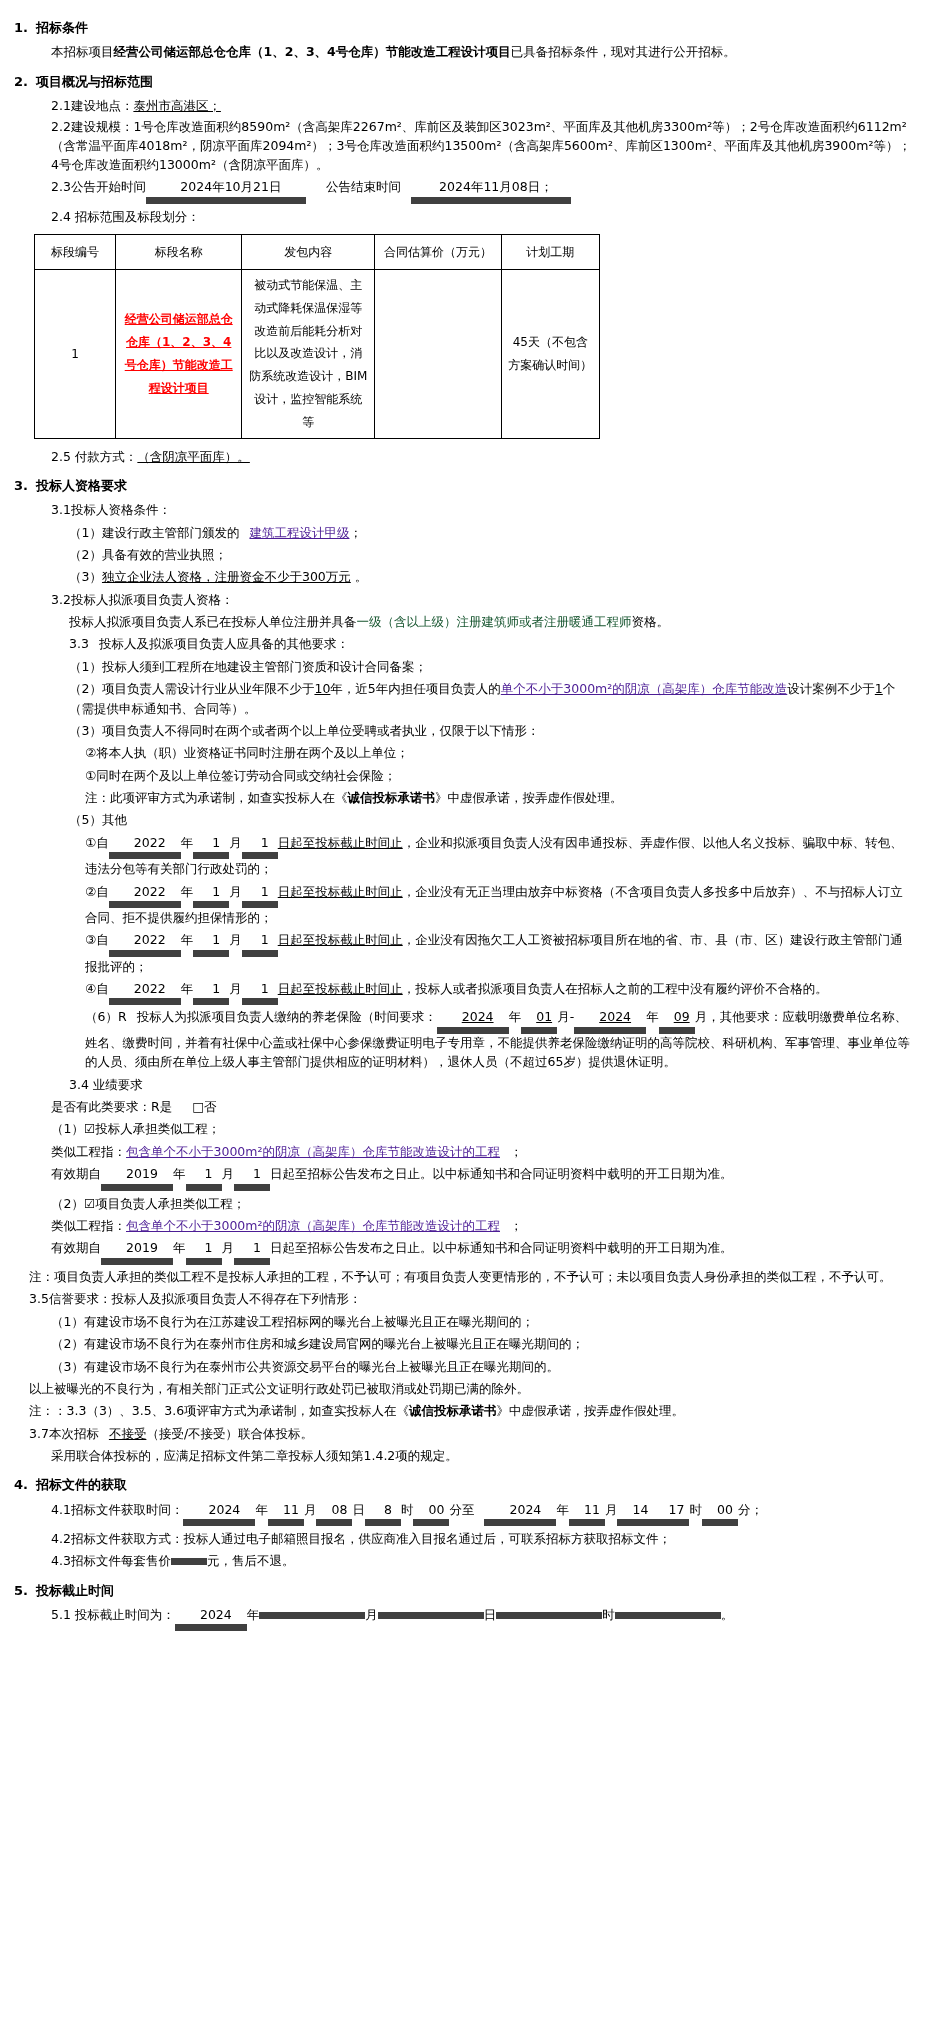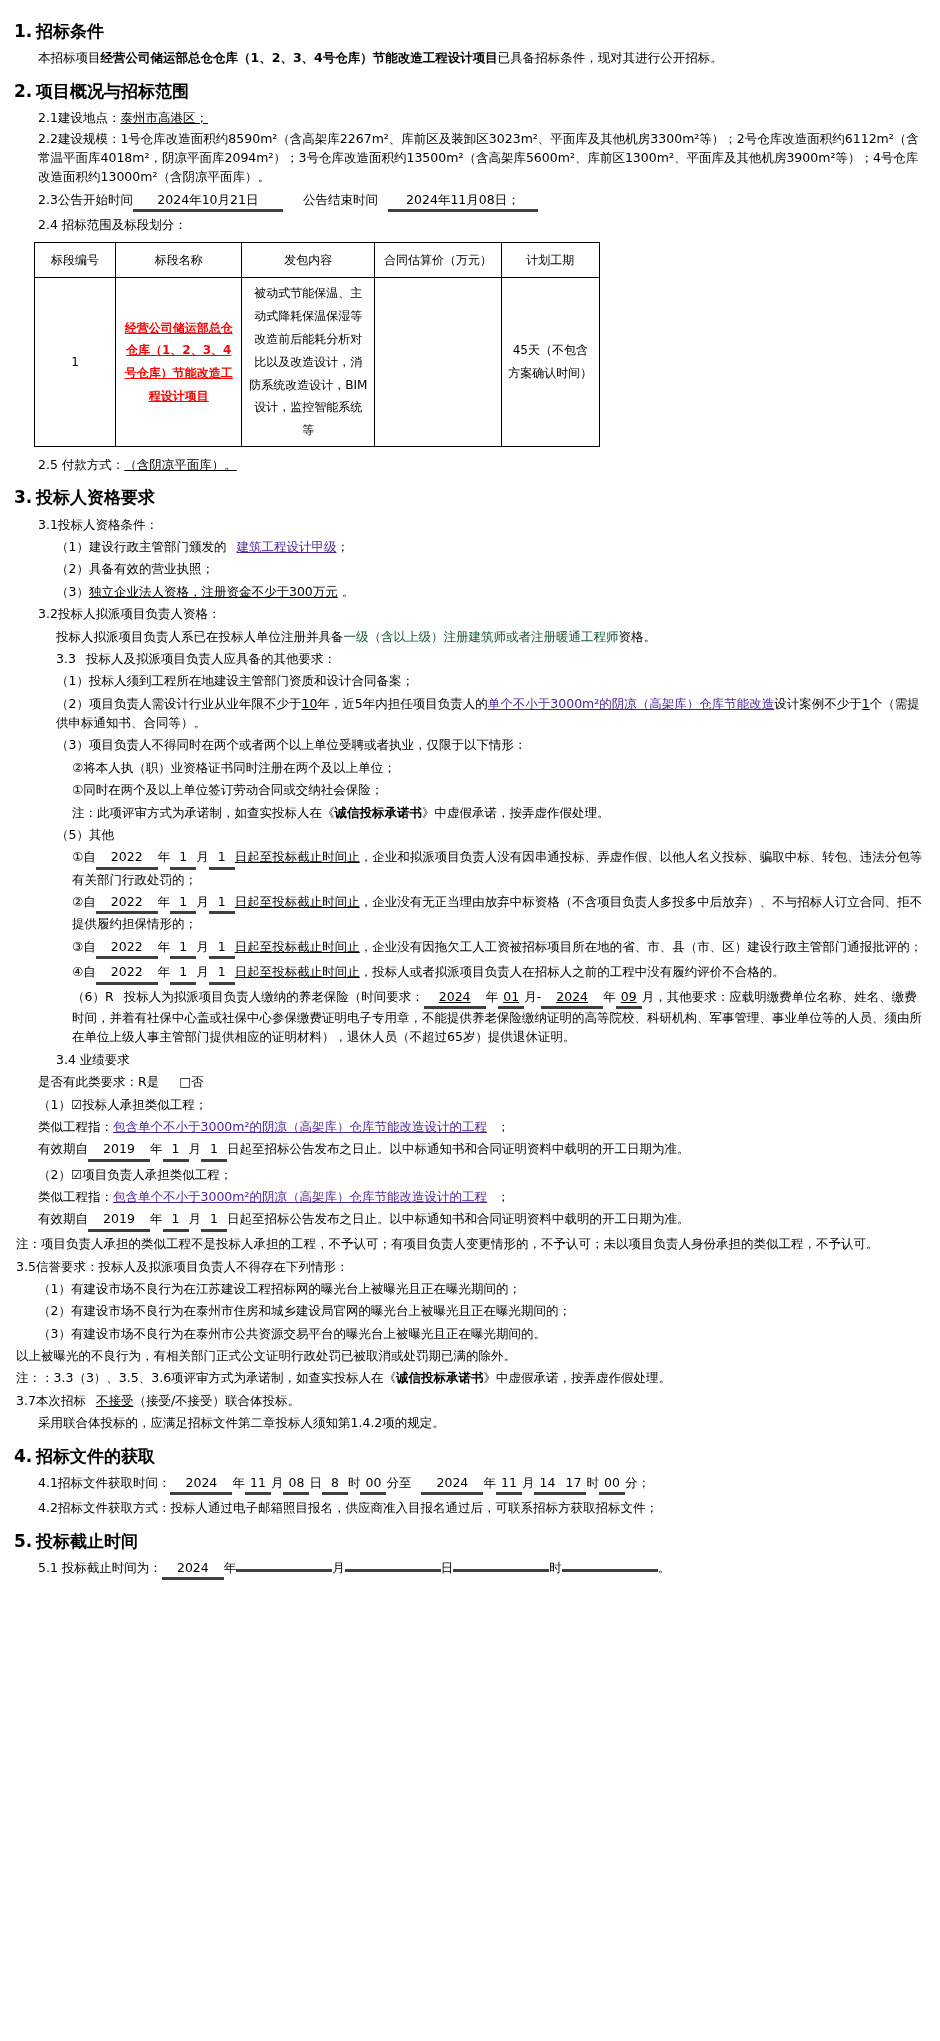--- a/index.html
+++ b/index.html
@@ -16,41 +16,42 @@
   }
   .page {
     width: 940px;
     box-sizing: border-box;
     padding: 8px 12px 20px 14px;
     position: relative;
   }
   .sec-title {
     font-weight: bold;
     margin: 10px 0 4px 0;
-    font-size: 17px;
+    font-size: 13px;
   }
   .sec-title .num {
     display: inline-block;
     width: 22px;
   }
   .p {
-    margin: 3px 2px;
+    margin: 3px 15px;
   }
   .indent1 { padding-left: 22px; }
   .indent2 { padding-left: 40px; }
   .indent3 { padding-left: 56px; }
   .red { color: #14532d; }
   .u { text-decoration: underline; }
   .ru { color: #4c1d95; text-decoration: underline; }
   .bold { font-weight: bold; }
   .blank {
     display: inline-block;
-    border-bottom: 3px solid #404040;
+    border-bottom: 7px solid #404040;
     min-width: 40px;
     text-align: center;
+    padding-left: 10px;
   }
   .blank.sm { min-width: 26px; }
   .blank.md { min-width: 62px; }
   .blank.lg { min-width: 96px; }
   .blank.xl { min-width: 150px; }
 
   table.bidtable {
     border-collapse: collapse;
     margin: 8px 0 8px 20px;
     width: 566px;
@@ -225,20 +226,23 @@
 
   <div class="sec-title">
     <span class="num">4.</span><span>招标文件的获取</span>
   </div>
   <div class="p indent1">
     <span>4.1招标文件获取时间：</span><span class="blank md">2024</span><span>年</span><span class="blank sm">11</span><span>月</span><span class="blank sm">08</span><span>日</span><span class="blank sm">8</span><span>时</span><span class="blank sm">00</span><span>分</span><span>至</span><span class="sp"></span><span class="blank md">2024</span><span>年</span><span class="blank sm">11</span><span>月</span><span class="blank sm">14</span><span class="blank sm">17</span><span>时</span><span class="blank sm">00</span><span>分</span><span>；</span>
   </div>
   <div class="p indent1">
     <span>4.2招标文件获取方式：</span><span>投标人通过电子邮箱照目报名，供应商准入目报名通过后，可联系招标方获取招标文件；</span>
   </div>
+  <div class="p indent1">
+    <span>4.3招标文件每套售价</span><span class="blank sm"></span><span>元，售后不退。</span>
+  </div>
 
   <div class="sec-title">
     <span class="num">5.</span><span>投标截止时间</span>
   </div>
   <div class="p indent1">
     <span>5.1 投标截止时间为：</span><span class="blank md">2024</span><span>年</span><span class="blank lg"></span><span>月</span><span class="blank lg"></span><span>日</span><span class="blank lg"></span><span>时</span><span class="blank lg"></span><span>。</span>
   </div>
 
 </div>
 

